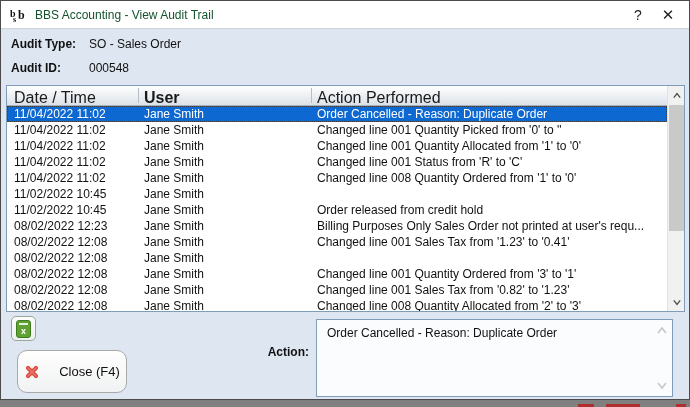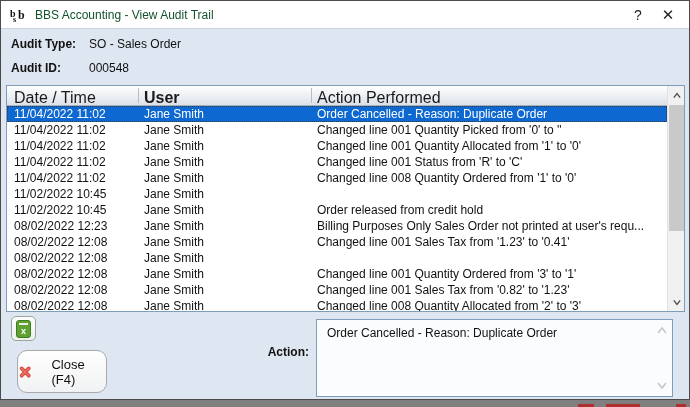--- a/index.html
+++ b/index.html
@@ -84,21 +84,21 @@
   }
   .action-box {
     position:absolute; left:315px; top:318px; width:357px; height:78px;
     background:#fafcfe; border:1px solid #7f9db9;
     padding:6px 20px 6px 10px; font-size:12px; color:#111;
     overflow:hidden; line-height:15px;
   }
   .ab-chev { position:absolute; right:5px; width:10px; height:10px; color:#c3c8cd; }
   .ab-up { top:6px; } .ab-down { bottom:6px; }
   .close-btn {
-    position:absolute; left:16px; top:349px; width:90px; height:43px;
+    position:absolute; left:16px; top:349px; width:110px; height:43px;
     border:1px solid #a9a9a9; border-radius:10px;
     background:linear-gradient(#fefefe,#f1f2f3);
     display:flex; align-items:center; justify-content:center; gap:19px;
     font-size:13px; color:#111;
   }
   
   .bottom-strip { position:absolute; left:0; top:400px; width:690px; height:7px; background:#7f7f7f; }
   .artifact { position:absolute; height:3px; background:#b03030; top:404px; }
   .a1 { left:578px; width:16px; } .a2 { left:606px; width:34px; } .a3 { left:676px; width:10px; }
 </style>

